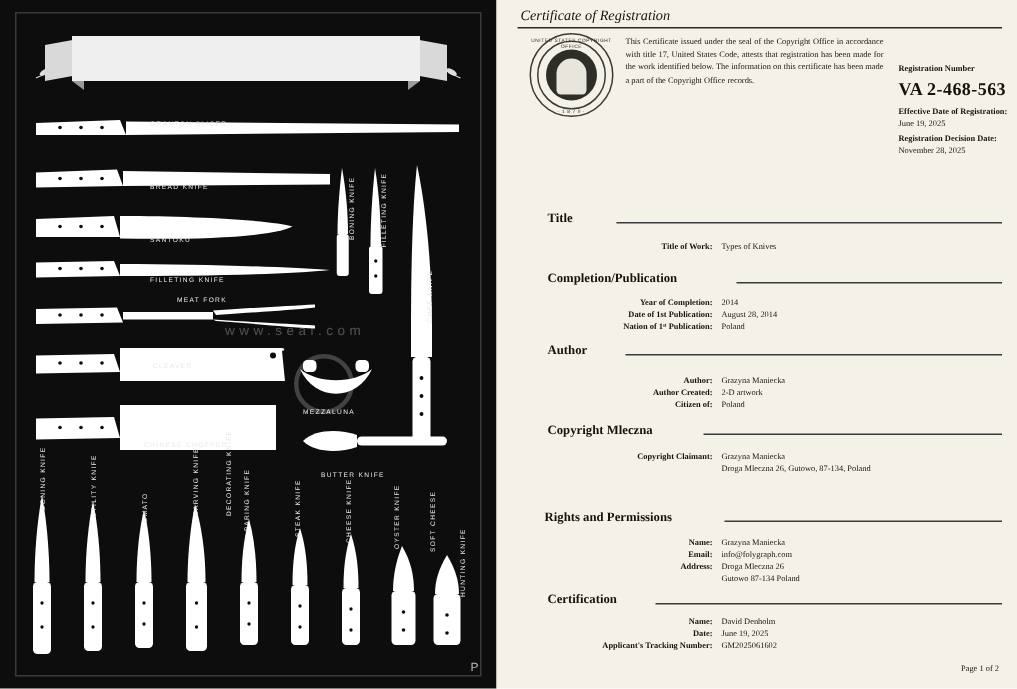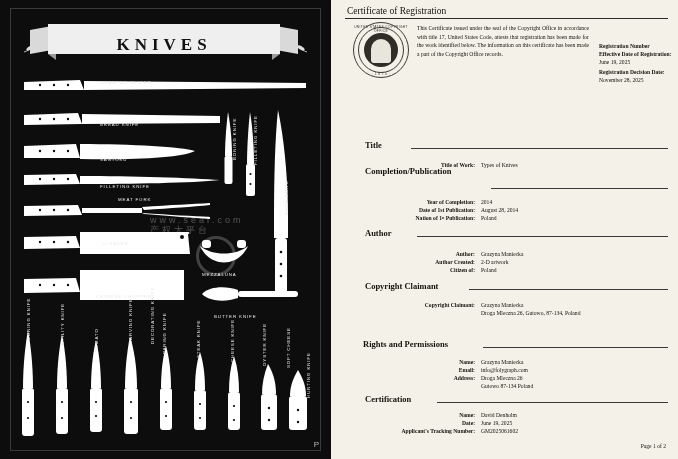--- a/index.html
+++ b/index.html
@@ -125,20 +125,21 @@
     height: 459px;
     background: #f4f1e9;
     color: #15120c;
   }
   .cert-title {
     position: absolute;
     left: 16px;
     top: 6px;
     font-family: "Liberation Serif", serif;
     font-size: 9.5px;
+    font-style: italic;
   }
   .cert-rule {
     position: absolute;
     left: 14px;
     right: 10px;
     height: 0;
     border-top: 1px solid #2a2a2a;
   }
   .seal {
     position: absolute;
@@ -271,21 +272,20 @@
     </div>
 
     <div class="banner">
       <svg width="268" height="38" viewBox="0 0 268 38">
         <polygon points="0,6 22,2 22,26 0,30" fill="#d9d9d9"></polygon>
         <polygon points="246,2 268,6 268,30 246,26" fill="#d9d9d9"></polygon>
         <polygon points="18,0 250,0 250,30 18,30" fill="#efefef"></polygon>
         <polygon points="18,30 26,36 26,30" fill="#9a9a9a"></polygon>
         <polygon points="250,30 242,36 242,30" fill="#9a9a9a"></polygon>
       </svg>
-      <div class="banner-title">KNIVES</div>
     </div>
 
     <div class="shape" style="left:22px;top:78px;">
       <svg width="286" height="16" viewBox="0 0 286 16">
         <path d="M2 4 L58 2 L62 12 L2 12 Z" fill="#fff"></path>
         <path d="M62 3 L284 5 L284 10 L62 12 Z" fill="#fff"></path>
         <circle cx="18" cy="7" r="1.2" fill="#0d0d0d"></circle>
           <circle cx="32" cy="7" r="1.2" fill="#0d0d0d"></circle>
         <circle cx="46" cy="7" r="1.2" fill="#0d0d0d"></circle>
       </svg>
@@ -459,21 +459,20 @@
     <div class="knife-label vert" style="left:196px;top:358px;">STEAK KNIFE</div>
     <div class="knife-label vert" style="left:150px;top:344px;">DECORATING KNIFE</div>
     <div class="knife-label vert" style="left:230px;top:362px;">CHEESE KNIFE</div>
     <div class="knife-label vert" style="left:262px;top:366px;">OYSTER KNIFE</div>
     <div class="knife-label vert" style="left:286px;top:368px;">SOFT CHEESE</div>
     <div class="knife-label vert" style="left:306px;top:398px;">HUNTING KNIFE</div>
 
     <div class="wm-circle"></div>
     <div class="wm">
       <small>www.seal.com</small>
-      <small>产权大平台</small>
     </div>
 
     <div class="poster-corner-mark">P</div>
   </div>
 
   <div class="cert">
 
     <div class="cert-title">Certificate of Registration</div>
     <div class="cert-rule" style="top:18px;"></div>
 
@@ -483,50 +482,51 @@
       <div class="seal-core"></div>
       <div class="seal-figure"></div>
       <div class="seal-txt-top">UNITED STATES COPYRIGHT OFFICE</div>
       <div class="seal-txt-bot">· 1 8 7 0 ·</div>
     </div>
 
     <div class="cert-blurb">This Certificate issued under the seal of the Copyright Office in accordance with title 17, United States Code, attests that registration has been made for the work identified below. The information on this certificate has been made a part of the Copyright Office records.</div>
 
     <div class="reg-block">
       <div class="lbl">Registration Number</div>
+      <div class="reg-no">VA 2-468-563</div>
       <div class="lbl">Effective Date of Registration:</div>
       <div>June 19, 2025</div>
       <div class="lbl" style="margin-top:2px;">Registration Decision Date:</div>
       <div>November 28, 2025</div>
     </div>
 
     <div class="sec-head" style="left:34px;top:140px;">Title</div>
     <div class="sec-line" style="left:80px;right:10px;top:148px;"></div>
     <div class="fld-label" style="left:40px;width:104px;top:161px;">Title of Work:</div>
     <div class="fld-val" style="left:150px;top:161px;">Types of Knives</div>
 
-    <div class="sec-head" style="left:34px;top:166px;">Completion/Publication</div>
+    <div class="sec-head" style="left:34px;top:180px;">Completion/Publication</div>
     <div class="sec-line" style="left:160px;right:10px;top:188px;"></div>
     <div class="fld-label" style="left:40px;width:104px;top:198px;">Year of Completion:</div>
     <div class="fld-val" style="left:150px;top:198px;">2014</div>
     <div class="fld-label" style="left:40px;width:104px;top:206px;">Date of 1st Publication:</div>
     <div class="fld-val" style="left:150px;top:206px;">August 28, 2014</div>
     <div class="fld-label" style="left:32px;width:112px;top:214px;">Nation of 1ˢᵗ Publication:</div>
     <div class="fld-val" style="left:150px;top:214px;">Poland</div>
 
     <div class="sec-head" style="left:34px;top:228px;">Author</div>
     <div class="sec-line" style="left:86px;right:10px;top:236px;"></div>
     <div class="fld-label" style="left:40px;width:104px;top:250px;">Author:</div>
     <div class="fld-val" style="left:150px;top:250px;">Grazyna Maniecka</div>
     <div class="fld-label" style="left:40px;width:104px;top:258px;">Author Created:</div>
     <div class="fld-val" style="left:150px;top:258px;">2-D artwork</div>
     <div class="fld-label" style="left:40px;width:104px;top:266px;">Citizen of:</div>
     <div class="fld-val" style="left:150px;top:266px;">Poland</div>
 
-    <div class="sec-head" style="left:34px;top:281px;">Copyright Claimant</div>
+    <div class="sec-head" style="left:34px;top:281px;">Copyright Mleczna</div>
     <div class="sec-line" style="left:138px;right:10px;top:289px;"></div>
     <div class="fld-label" style="left:30px;width:114px;top:301px;">Copyright Claimant:</div>
     <div class="fld-val" style="left:150px;top:301px;">Grazyna Maniecka
 Droga Mleczna 26, Gutowo, 87-134, Poland</div>
 
     <div class="sec-head" style="left:32px;top:339px;">Rights and Permissions</div>
     <div class="sec-line" style="left:152px;right:10px;top:347px;"></div>
     <div class="fld-label" style="left:40px;width:104px;top:358px;">Name:</div>
     <div class="fld-val" style="left:150px;top:358px;">Grazyna Maniecka</div>
     <div class="fld-label" style="left:40px;width:104px;top:366px;">Email:</div>

